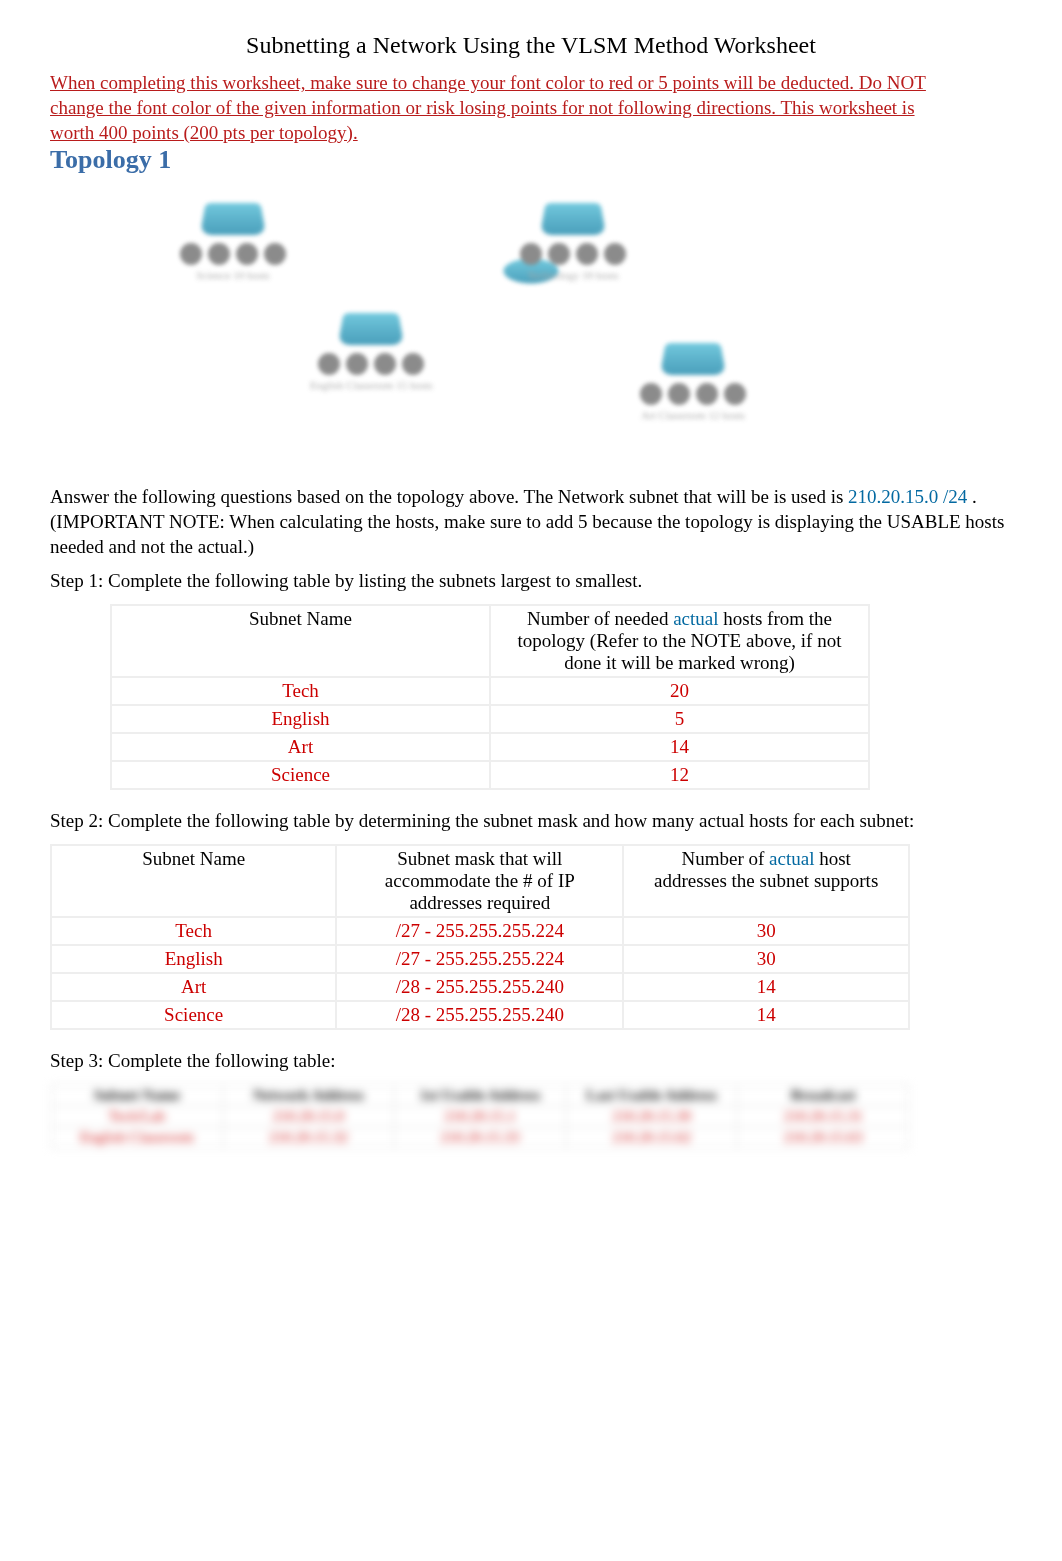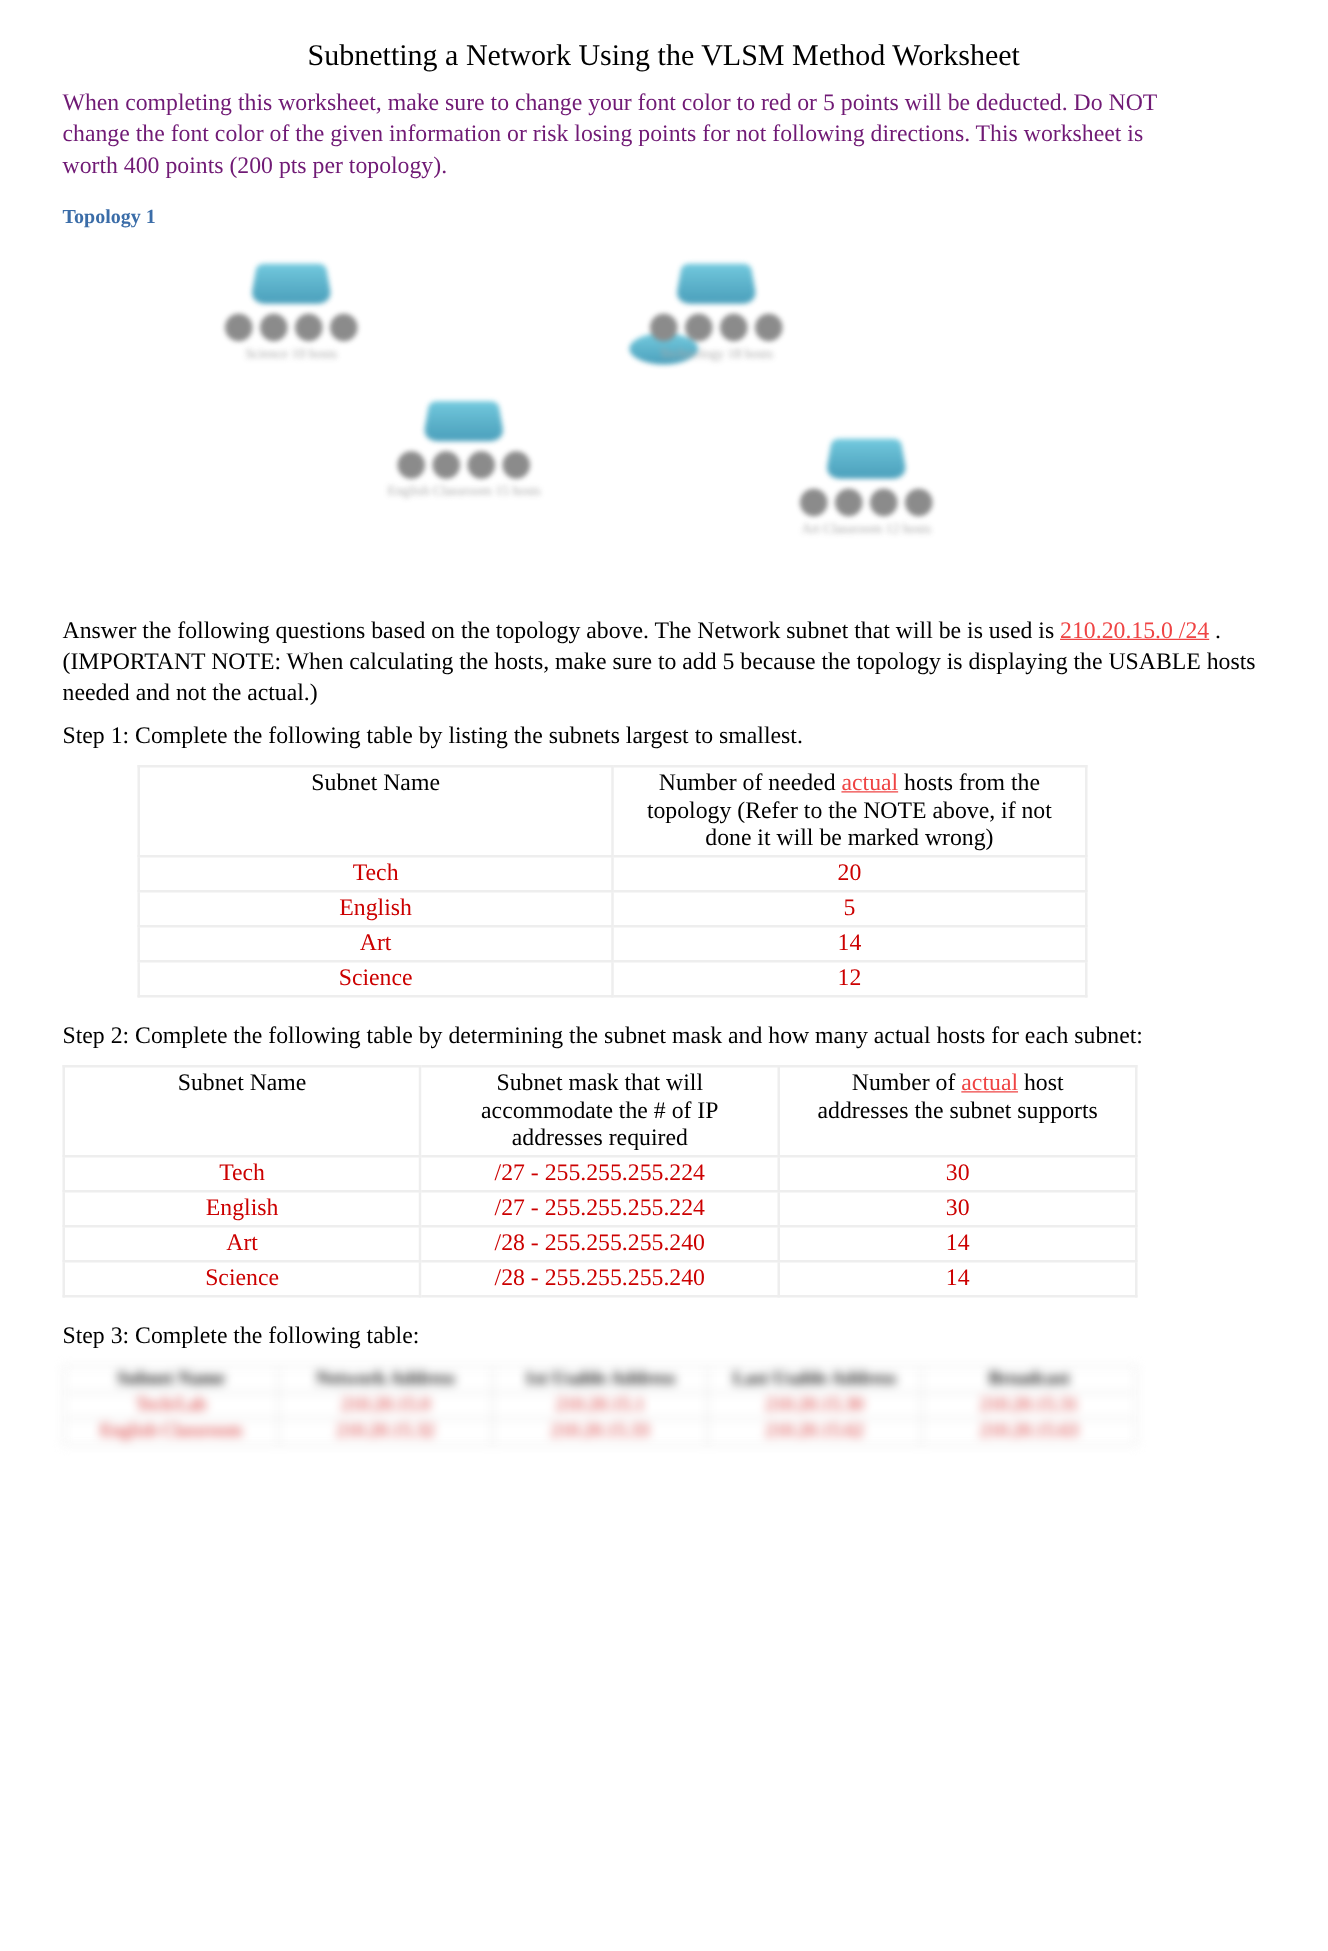--- a/index.html
+++ b/index.html
@@ -16,28 +16,28 @@
     }
     .title {
       text-align: center;
       font-size: 24px;
       font-weight: normal;
       margin-bottom: 10px;
       line-height: 1.3;
       padding: 0 120px;
     }
     .warning {
-      color: #701a75;
-      margin-bottom: 20px;
+      color: #b91c1c;
       line-height: 1.3;
       padding-right: 60px;
+      text-decoration: underline;
     }
     .topology-heading {
       color: #3b6da8;
-      font-size: 16px;
+      font-size: 26px;
       margin-bottom: 10px;
     }
     .diagram {
       display: flex;
       justify-content: center;
       align-items: center;
       gap: 40px;
       margin: 15px auto 25px;
       position: relative;
       height: 270px;
@@ -86,21 +86,21 @@
       border-radius: 50%;
     }
     .g1 { left: 130px; top: 10px; }
     .g2 { left: 260px; top: 120px; }
     .g3 { left: 470px; top: 10px; }
     .g4 { left: 590px; top: 150px; }
     .instr-q {
       margin-bottom: 5px;
       line-height: 1.3;
     }
-    .red { color: #ef4444; text-decoration: underline; }
+    .red { color: #0369a1; }
     .step {
       margin: 11px 0 12px;
     }
     table {
       border-collapse: collapse;
       margin: 0 auto 20px;
       background: #fff;
     }
     td, th {
       border: 2px solid #eee;

